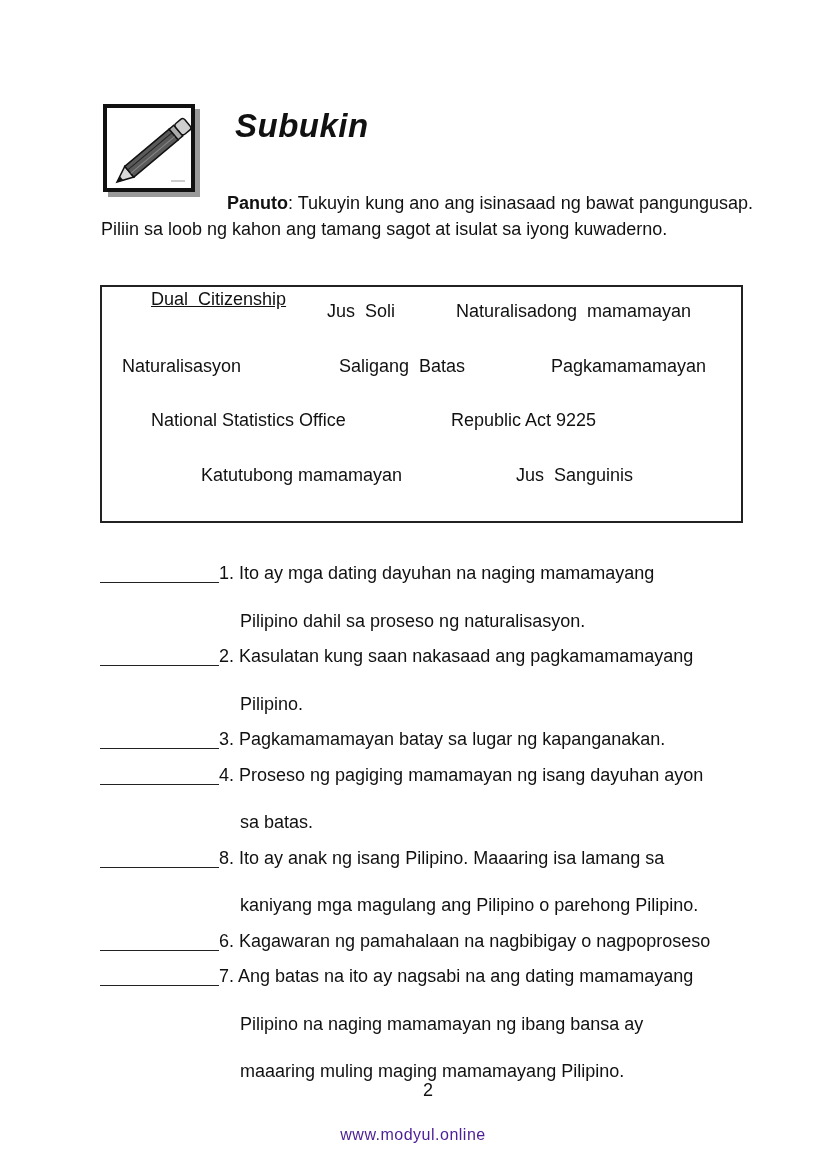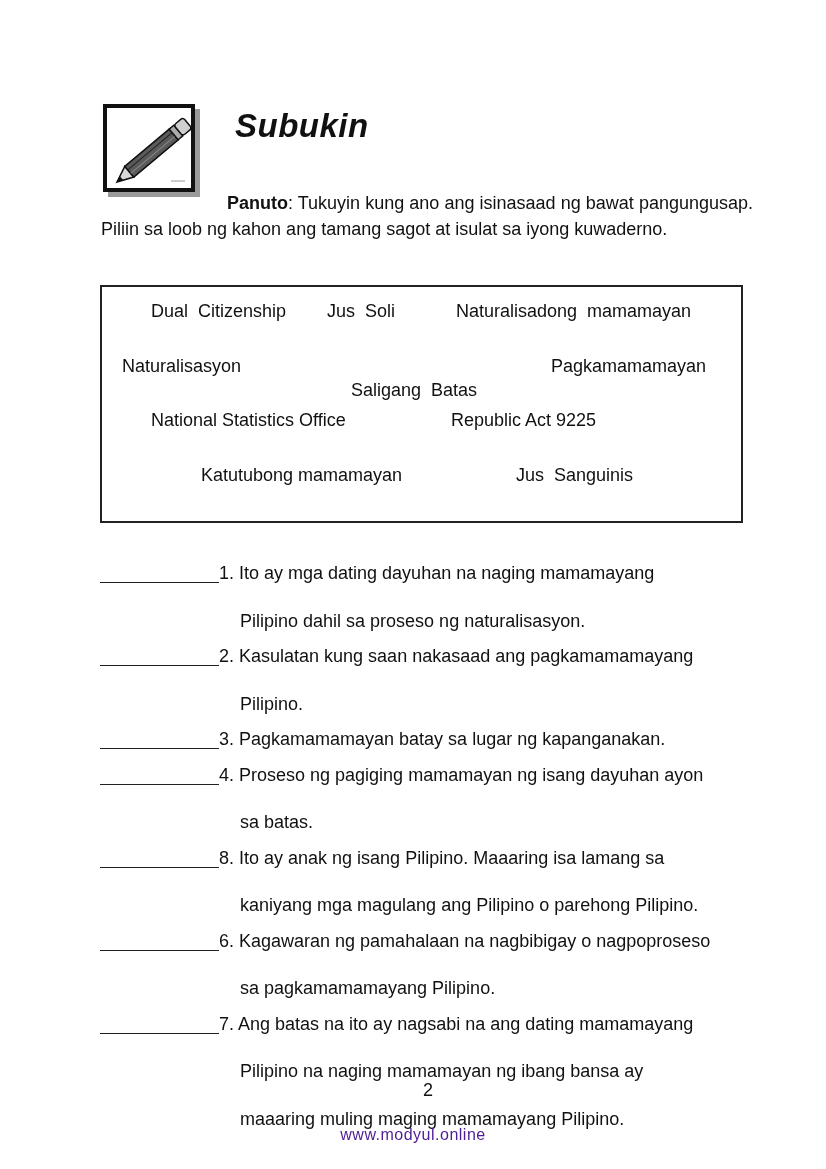--- a/index.html
+++ b/index.html
@@ -46,25 +46,25 @@
 </div>
 
 <div class="title">Subukin</div>
 
 <div class="instr">
   <span class="indent"></span><b>Panuto</b><span>: Tukuyin kung ano ang isinasaad ng bawat</span>
   <span>pangungusap. Piliin sa loob ng kahon ang tamang sagot at isulat sa iyong kuwaderno.</span>
 </div>
 
 <div class="choices">
-  <span class="choice" style="left:49px; top:14px;">Dual  Citizenship</span>
+  <span class="choice" style="left:49px; top:2px;text-decoration:underline;">Dual  Citizenship</span>
   <span class="choice" style="left:225px; top:14px;">Jus  Soli</span>
   <span class="choice" style="left:354px; top:14px;">Naturalisadong  mamamayan</span>
   <span class="choice" style="left:20px; top:69px;">Naturalisasyon</span>
-  <span class="choice" style="left:249px; top:69px;margin-top:24px;">Saligang  Batas</span>
+  <span class="choice" style="left:237px; top:69px;">Saligang  Batas</span>
   <span class="choice" style="left:449px; top:69px;">Pagkamamamayan</span>
   <span class="choice" style="left:49px; top:123px;">National Statistics Office</span>
   <span class="choice" style="left:349px; top:123px;">Republic Act 9225</span>
   <span class="choice" style="left:99px; top:178px;">Katutubong mamamayan</span>
   <span class="choice" style="left:414px; top:178px;">Jus  Sanguinis</span>
 </div>
 
 <div class="items">
   <div class="item">
     <div class="line"><span class="blank"></span><span>1. Ito ay mga dating dayuhan  na naging mamamayang</span></div>
@@ -80,21 +80,20 @@
   <div class="item">
     <div class="line"><span class="blank"></span><span>4. Proseso ng pagiging mamamayan ng isang dayuhan ayon</span></div>
     <div class="line cont"><span>sa batas.</span></div>
   </div>
   <div class="item">
     <div class="line"><span class="blank"></span><span>8. Ito ay anak ng isang Pilipino. Maaaring isa lamang sa</span></div>
     <div class="line cont"><span>kaniyang mga magulang ang Pilipino o parehong Pilipino.</span></div>
   </div>
   <div class="item">
     <div class="line"><span class="blank"></span><span>6. Kagawaran ng pamahalaan na nagbibigay o nagpoproseso</span></div>
-    <div class="line cont"><span>sa pagkamamamayang Pilipino.</span></div>
   </div>
   <div class="item">
     <div class="line"><span class="blank"></span><span>7. Ang batas na ito ay nagsabi na ang dating mamamayang</span></div>
     <div class="line cont"><span>Pilipino na naging mamamayan ng ibang bansa ay</span></div>
     <div class="line cont"><span>maaaring muling maging mamamayang Pilipino.</span></div>
   </div>
 </div>
 
 <div class="pagenum">2</div>
 <div class="watermark">www.modyul.online</div>

